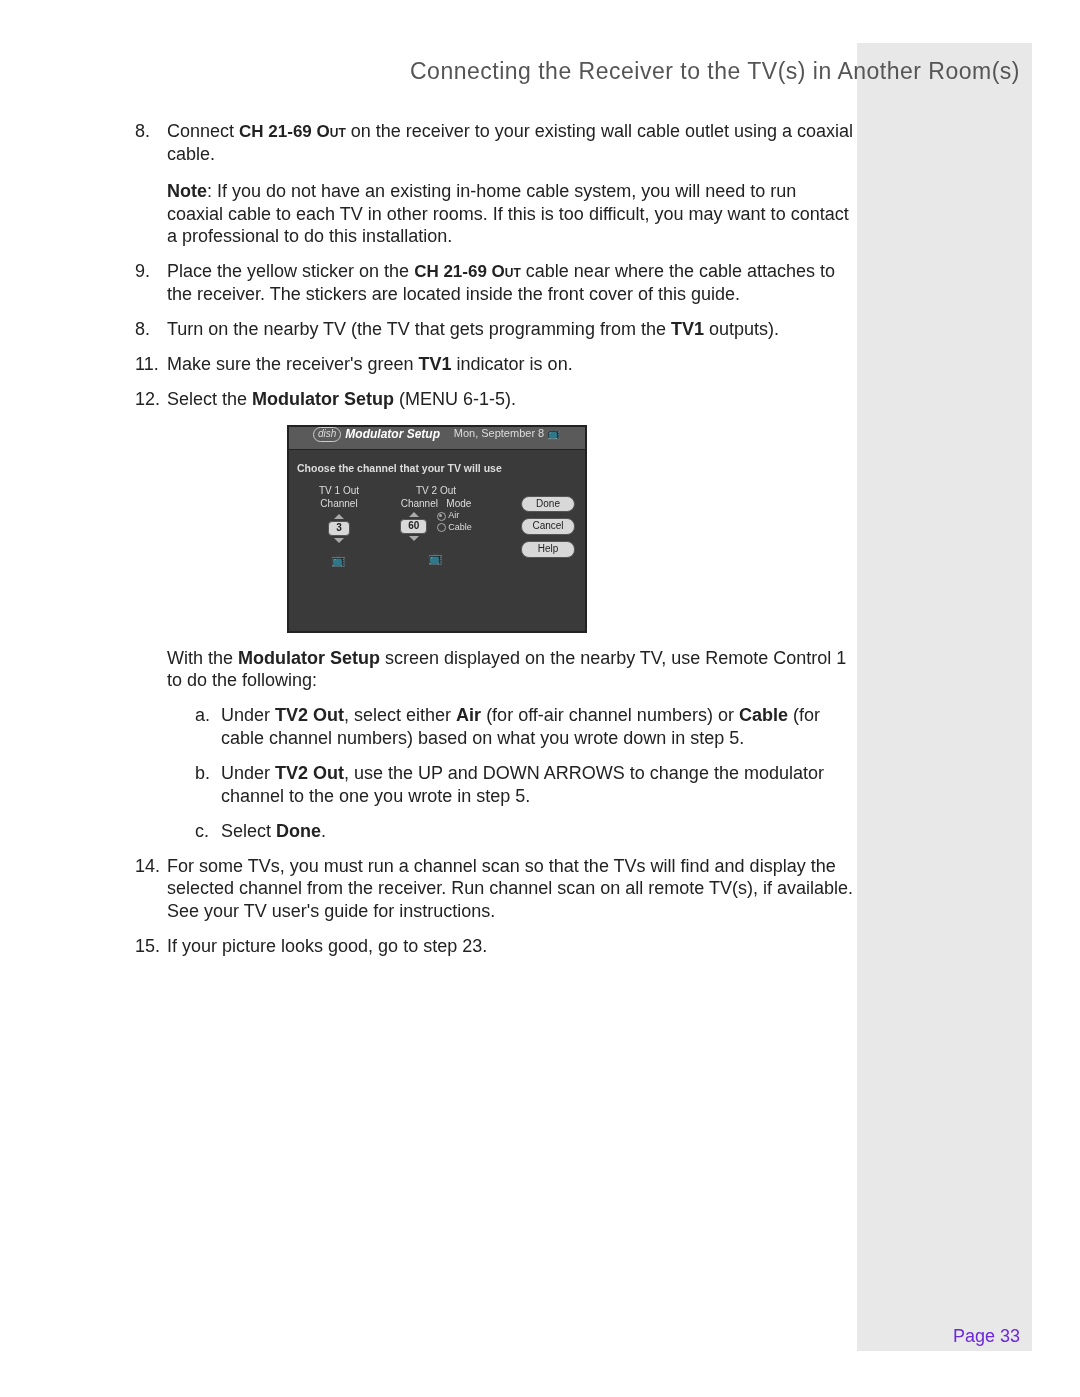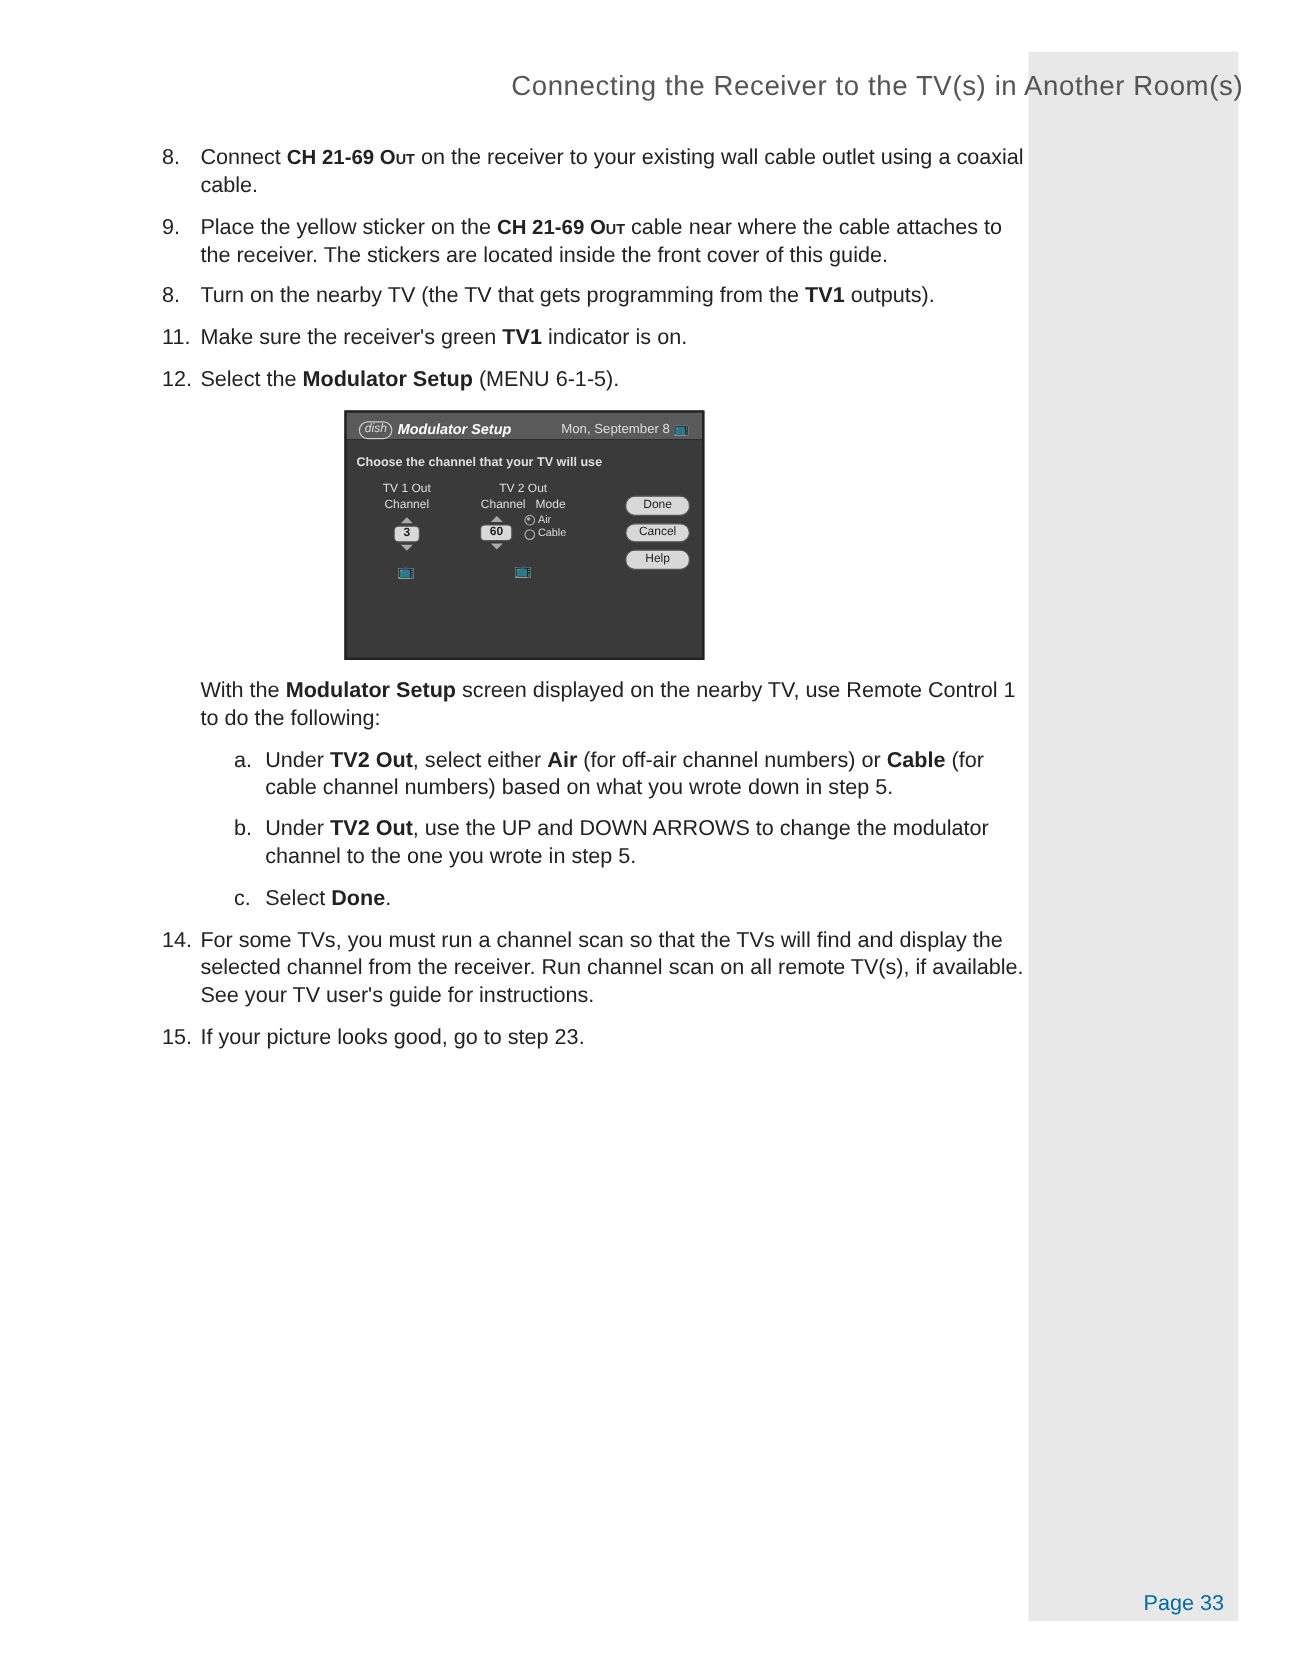--- a/index.html
+++ b/index.html
@@ -16,21 +16,21 @@
     position: absolute;
     top: 43px;
     right: 48px;
     width: 175px;
     height: 1308px;
     background: #e8e8e8;
   }
   .header-title {
     position: absolute;
     top: 58px;
-    right: 44px;
+    right: 60px;
     font-size: 23px;
     color: #555;
     letter-spacing: 0.5px;
   }
   .content {
     position: absolute;
     top: 120px;
     left: 135px;
     width: 720px;
     font-size: 18px;
@@ -59,25 +59,25 @@
   .figure {
     margin: 14px auto 14px 120px;
     width: 296px;
     background: #3a3a3a;
     border: 2px solid #222;
     font-size: 11px;
     color: #ddd;
   }
   .figure .titlebar {
     display: flex;
-    align-items: flex-end;
+    align-items: flex-start;
     justify-content: space-between;
     background: #5a5a5a;
     height: 22px;
-    padding: 0 10px;
+    padding: 0 24px;
     border-bottom: 1px solid #222;
   }
   .figure .titlebar .logo {
     display: flex;
     align-items: center;
     gap: 4px;
   }
   .figure .titlebar .logo .dish {
     border: 1px solid #ccc;
     border-radius: 8px;
@@ -189,36 +189,39 @@
   }
   ol.sub-list > li .sn {
     position: absolute; left: 0; top: 0;
   }
   .li15-p { }
   .page-num {
     position: absolute;
     bottom: 50px;
     right: 60px;
     font-size: 18px;
-    color: #0369a1;
+    color: #6d28d9;
     margin-top: 10px;
   }
 </style>
 </head>
 <body>
 
 <div class="side-strip"></div>
 
 <div class="header-title">Connecting the Receiver to the TV(s) in Another Room(s)</div>
 
 <div class="content">
   <ol class="main-list">
     <li>
       <span class="num">8.</span>
       <span>Connect </span><span class="small-caps">CH 21-69 Out</span><span> on the receiver to your existing wall cable outlet using a coaxial cable.</span>
+      <div class="note">
+        <span class="bold">Note</span><span>: If you do not have an existing in-home cable system, you will need to run coaxial cable to each TV in other rooms. If this is too difficult, you may want to contact a professional to do this installation.</span>
+      </div>
     </li>
 
     <li>
       <span class="num">9.</span>
       <span>Place the yellow sticker on the </span><span class="small-caps">CH 21-69 Out</span><span> cable near where the cable attaches to the receiver. The stickers are located inside the front cover of this guide.</span>
     </li>
 
     <li>
       <span class="num">8.</span>
       <span>Turn on the nearby TV (the TV that gets programming from the </span><span class="bold">TV1</span><span> outputs).</span>

